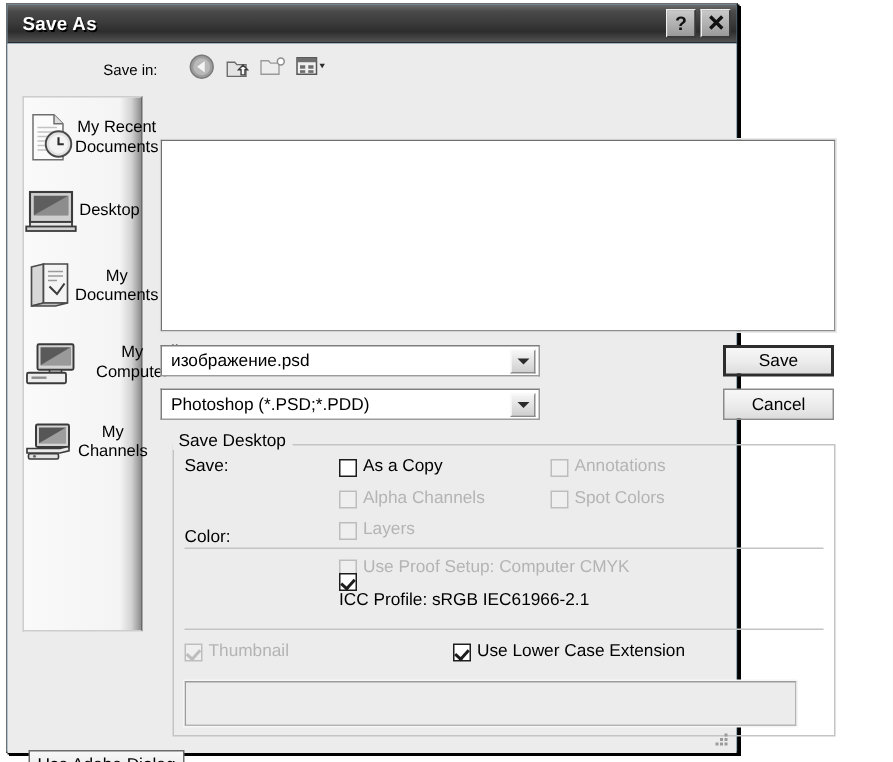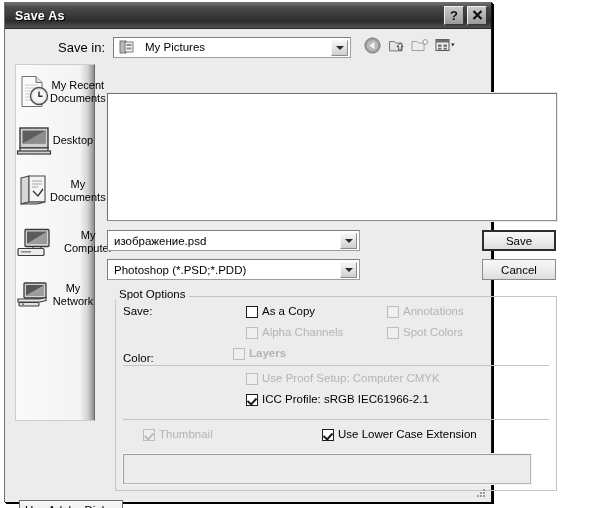--- a/index.html
+++ b/index.html
@@ -69,21 +69,21 @@
   }
 
   
   .savein-row {
     position: absolute; left: 0; top: 7px; width: 100%;
     height: 22px;
     display: flex; align-items: center;
   }
   .savein-label {
     width: 108px; text-align: right;
-    font-size: 13px; color: #000;
+    font-size: 10px; color: #000;
     padding-right: 8px;
   }
   .combo {
     position: relative;
     height: 21px;
     background: #ffffff;
     border: 1px solid #9c9c9c;
     border-top-color: #7e7e7e;
     border-left-color: #7e7e7e;
     display: flex; align-items: center;
@@ -211,21 +211,20 @@
   }
   #label-save  { left: 118px; top: 276px; }
   #label-color { left: 118px; top: 323px; }
 
   .cb {
     position: absolute;
     display: flex; align-items: flex-start;
     font-size: 11.5px;
     white-space: nowrap;
     cursor: default;
-    margin-left: 20px;
   }
   .cb .box {
     width: 12px; height: 12px;
     margin-right: 4px;
     margin-top: 1px;
     flex: 0 0 auto;
     background: #ffffff;
     border: 1px solid #1d1d1d;
     position: relative;
   }
@@ -300,30 +299,20 @@
           </svg>
         </div>
       </div>
     </div>
 
     <div class="dlgbody">
 
       <div class="savein-row">
         <div class="savein-label">Save in:</div>
 
-        <div class="combo" id="savein-combo">
-          <svg class="folder-ico" viewBox="0 0 16 14">
-            <rect x="1" y="1" width="6" height="12" fill="#b9b9b9" stroke="#5d5d5d" stroke-width="0.8"></rect>
-            <rect x="6" y="2" width="8" height="10" fill="#f3f3f3" stroke="#5d5d5d" stroke-width="0.8"></rect>
-            <rect x="7.5" y="4" width="5" height="2" fill="#8f8f8f"></rect>
-            <rect x="7.5" y="7.5" width="5" height="2" fill="#8f8f8f"></rect>
-          </svg>
-          <span class="combo-text">My Pictures</span>
-          <span class="combo-arrow"></span>
-        </div>
 
         <div class="nav-icons">
           <span>
             <svg width="17" height="17" viewBox="0 0 17 17">
               <circle cx="8.5" cy="8.5" r="7.6" fill="#9d9d9d" stroke="#7a7a7a" stroke-width="1"></circle>
               <circle cx="8.5" cy="8.5" r="5.6" fill="#b9b9b9"></circle>
               <path d="M10.5 4.7 L5.4 8.5 L10.5 12.3 Z" fill="#f4f4f4"></path>
             </svg>
           </span>
           <span>
@@ -416,21 +405,21 @@
           <span class="place-icon">
             <svg width="36" height="30" viewBox="0 0 36 30">
               <rect x="8" y="2" width="22" height="15" rx="1" fill="#d4d4d4" stroke="#3a3a3a" stroke-width="1.3"></rect>
               <rect x="10" y="4" width="18" height="10.5" fill="#565656"></rect>
               <path d="M10 14.5 L28 4 L28 14.5 z" fill="#9e9e9e"></path>
               <path d="M2 18 h22 l6 -1.5 v3 l-6 1.5 h-22 z" fill="#eaeaea" stroke="#3a3a3a" stroke-width="1.1"></path>
               <rect x="3" y="21.5" width="20" height="3.5" rx="1" fill="#e2e2e2" stroke="#3a3a3a" stroke-width="1.1"></rect>
               <circle cx="7" cy="23.2" r="1" fill="#6a6a6a"></circle>
             </svg>
           </span>
-          <div class="place-label">My Network</div>
+          <div class="place-label">My Channels</div>
         </div>
       </div>
 
       <div class="filelist"></div>
 
       <div class="field-row" id="row-filename">
         <div class="field-label">File name:</div>
         <div class="combo" id="filename-combo">
           <span class="combo-text">изображение.psd</span>
           <span class="combo-arrow"></span>
@@ -442,54 +431,54 @@
         <div class="combo" id="format-combo">
           <span class="combo-text">Photoshop (*.PSD;*.PDD)</span>
           <span class="combo-arrow"></span>
         </div>
       </div>
 
       <div class="dlg-btn" id="cancel-button">Cancel</div>
       <div class="dlg-btn" id="save-button">Save</div>
 
       <div class="group"></div>
-      <div class="group-title">Spot Options</div>
+      <div class="group-title">Save Desktop</div>
 
       <div class="sect-label" id="label-save">Save:</div>
       <div class="sect-label" id="label-color">Color:</div>
 
       <div class="cb enabled" style="left:221px; top:276px;">
         <span class="box"></span>
         <span>As a Copy</span>
       </div>
       <div class="cb disabled" style="left:221px; top:297px;">
         <span class="box"></span>
         <span>Alpha Channels</span>
       </div>
-      <div class="cb disabled" style="left:208px; top:318px;font-weight:bold;">
+      <div class="cb disabled" style="left:221px; top:318px;">
         <span class="box"></span>
         <span>Layers</span>
       </div>
 
       <div class="cb disabled" style="left:362px; top:276px;">
         <span class="box"></span>
         <span>Annotations</span>
       </div>
       <div class="cb disabled" style="left:362px; top:297px;">
         <span class="box"></span>
         <span>Spot Colors</span>
       </div>
 
       <div class="sep" id="sep-1"></div>
 
       <div class="cb disabled" style="left:221px; top:343px;">
         <span class="box"></span>
         <span>Use Proof Setup:  Computer CMYK</span>
       </div>
-      <div class="cb enabled" style="left:221px; top:364px;">
+      <div class="cb enabled" style="left:221px; top:352px;flex-direction:column;">
         <span class="box checked"></span>
         <span>ICC Profile:  sRGB IEC61966-2.1</span>
       </div>
 
       <div class="sep" id="sep-2"></div>
 
       <div class="cb disabled" style="left:118px; top:399px;">
         <span class="box checked"></span>
         <span>Thumbnail</span>
       </div>

